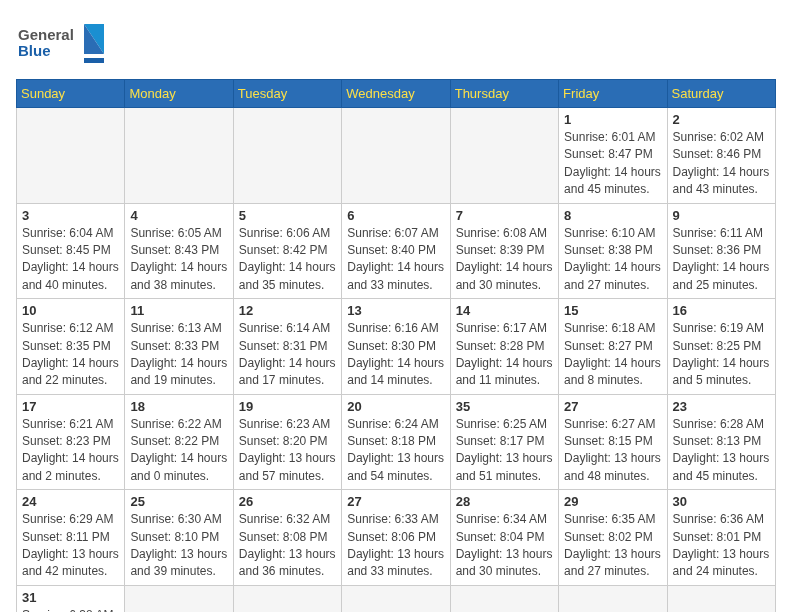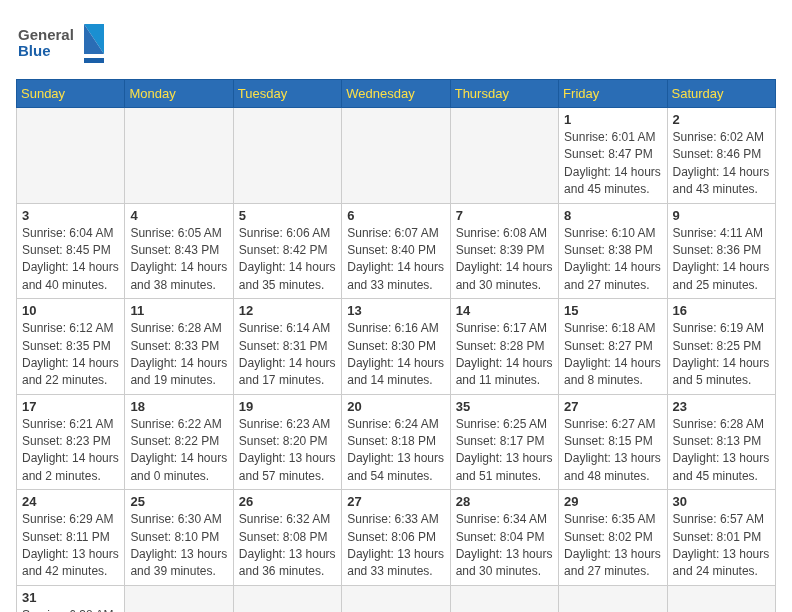--- a/index.html
+++ b/index.html
@@ -175,37 +175,37 @@
         </td>
         <td>
           <span class="day-number">8</span>
           <div class="day-info">Sunrise: 6:10 AM
 Sunset: 8:38 PM
 Daylight: 14 hours
 and 27 minutes.</div>
         </td>
         <td>
           <span class="day-number">9</span>
-          <div class="day-info">Sunrise: 4:11 AM
+          <div class="day-info">Sunrise: 6:11 AM
 Sunset: 8:36 PM
 Daylight: 14 hours
 and 25 minutes.</div>
         </td>
       </tr>
       <tr>
         <td>
           <span class="day-number">10</span>
           <div class="day-info">Sunrise: 6:12 AM
 Sunset: 8:35 PM
 Daylight: 14 hours
 and 22 minutes.</div>
         </td>
         <td>
           <span class="day-number">11</span>
-          <div class="day-info">Sunrise: 6:28 AM
+          <div class="day-info">Sunrise: 6:13 AM
 Sunset: 8:33 PM
 Daylight: 14 hours
 and 19 minutes.</div>
         </td>
         <td>
           <span class="day-number">12</span>
           <div class="day-info">Sunrise: 6:14 AM
 Sunset: 8:31 PM
 Daylight: 14 hours
 and 17 minutes.</div>
@@ -328,21 +328,21 @@
         </td>
         <td>
           <span class="day-number">29</span>
           <div class="day-info">Sunrise: 6:35 AM
 Sunset: 8:02 PM
 Daylight: 13 hours
 and 27 minutes.</div>
         </td>
         <td>
           <span class="day-number">30</span>
-          <div class="day-info">Sunrise: 6:57 AM
+          <div class="day-info">Sunrise: 6:36 AM
 Sunset: 8:01 PM
 Daylight: 13 hours
 and 24 minutes.</div>
         </td>
       </tr>
       <tr>
         <td>
           <span class="day-number">31</span>
           <div class="day-info">Sunrise: 6:38 AM
 Sunset: 7:59 PM

